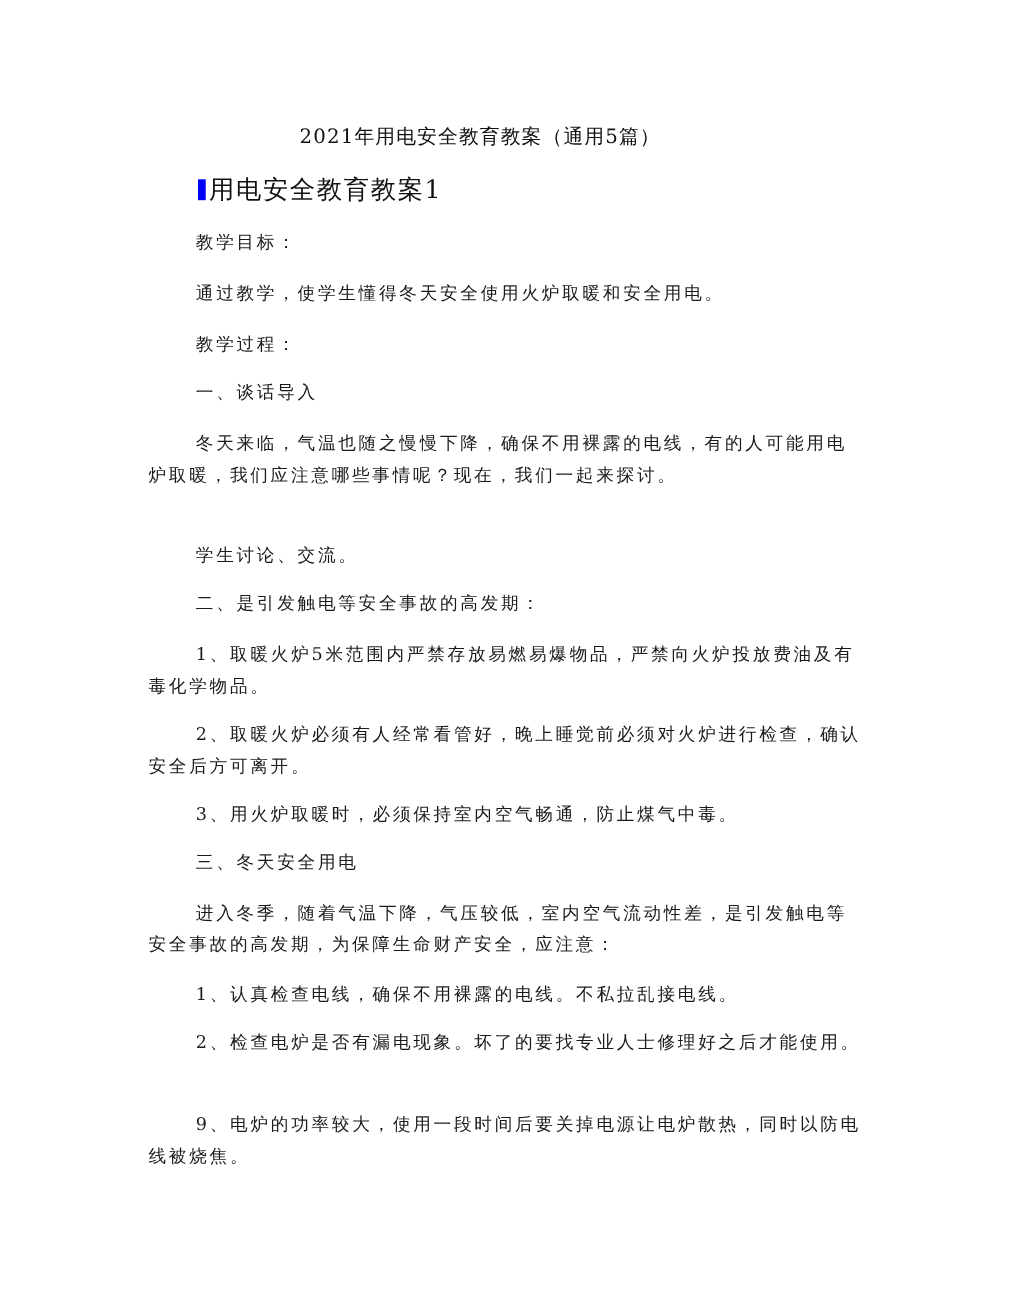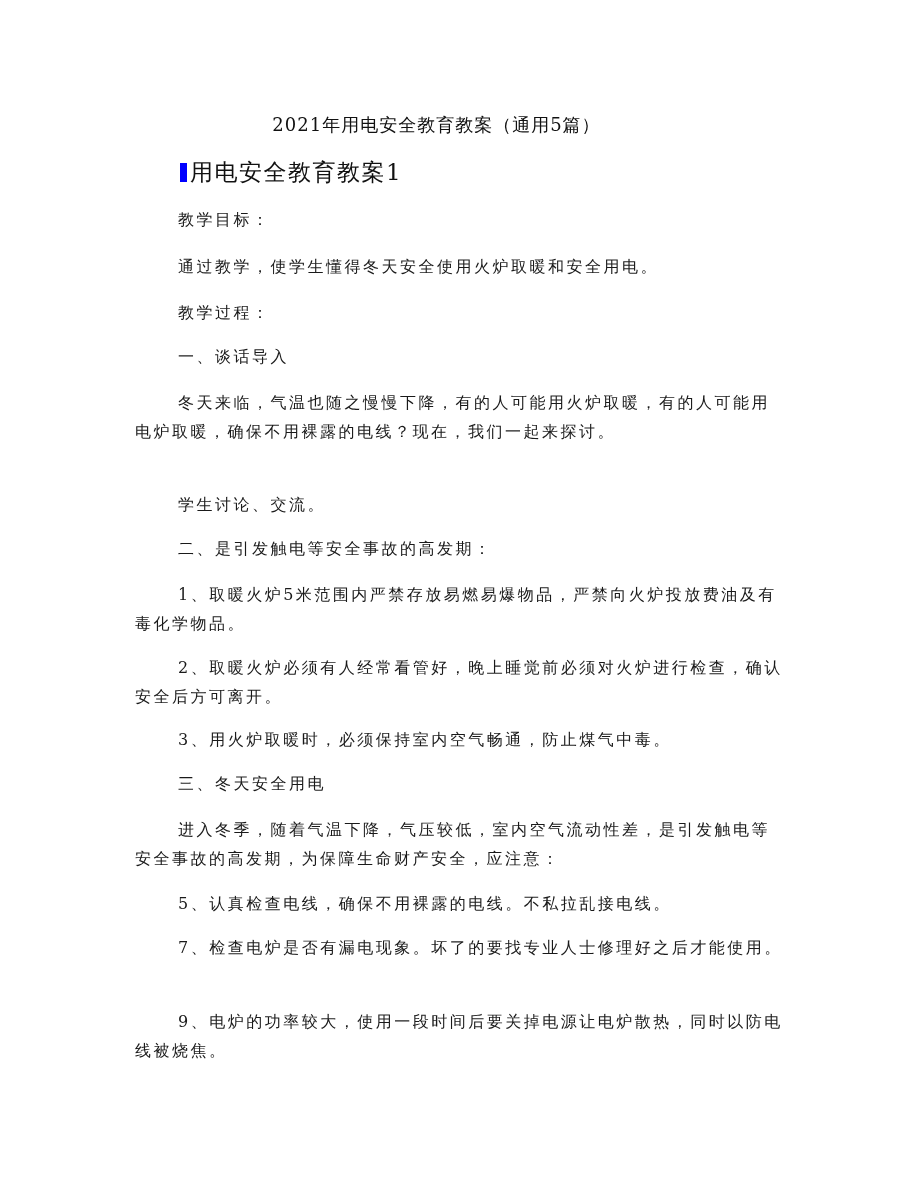--- a/index.html
+++ b/index.html
@@ -26,25 +26,25 @@
   <div class="section-heading">
     <span class="heading-bar" style="background:#0000ff;"></span>
     <span>用电安全教育教案1</span>
   </div>
 
   <div class="body">
     <p class="para block-indent" style="top:205px;">教学目标：</p>
     <p class="para block-indent" style="top:252px;">通过教学，使学生懂得冬天安全使用火炉取暖和安全用电。</p>
     <p class="para block-indent" style="top:298px;">教学过程：</p>
     <p class="para block-indent" style="top:342px;">一、谈话导入</p>
-    <p class="para indent" style="top:388px;">冬天来临，气温也随之慢慢下降，有的人可能用火炉取暖，有的人可能用电炉取暖，确保不用裸露的电线？现在，我们一起来探讨。</p>
+    <p class="para indent" style="top:388px;">冬天来临，气温也随之慢慢下降，确保不用裸露的电线，有的人可能用电炉取暖，我们应注意哪些事情呢？现在，我们一起来探讨。</p>
     <p class="para indent" style="top:490px;">学生讨论、交流。</p>
     <p class="para indent" style="top:534px;">二、是引发触电等安全事故的高发期：</p>
     <p class="para indent" style="top:580px;">1、取暖火炉5米范围内严禁存放易燃易爆物品，严禁向火炉投放费油及有毒化学物品。</p>
     <p class="para indent" style="top:653px;">2、取暖火炉必须有人经常看管好，晚上睡觉前必须对火炉进行检查，确认安全后方可离开。</p>
     <p class="para indent" style="top:725px;">3、用火炉取暖时，必须保持室内空气畅通，防止煤气中毒。</p>
     <p class="para indent" style="top:769px;">三、冬天安全用电</p>
     <p class="para indent" style="top:815px;">进入冬季，随着气温下降，气压较低，室内空气流动性差，是引发触电等安全事故的高发期，为保障生命财产安全，应注意：</p>
-    <p class="para indent" style="top:889px;">5、认真检查电线，确保不用裸露的电线。不私拉乱接电线。</p>
-    <p class="para indent" style="top:933px;">7、检查电炉是否有漏电现象。坏了的要找专业人士修理好之后才能使用。</p>
+    <p class="para indent" style="top:889px;">1、认真检查电线，确保不用裸露的电线。不私拉乱接电线。</p>
+    <p class="para indent" style="top:933px;">2、检查电炉是否有漏电现象。坏了的要找专业人士修理好之后才能使用。</p>
     <p class="para indent" style="top:1007px;">9、电炉的功率较大，使用一段时间后要关掉电源让电炉散热，同时以防电线被烧焦。</p>
   </div>
 </div>
 
 </body></html>

